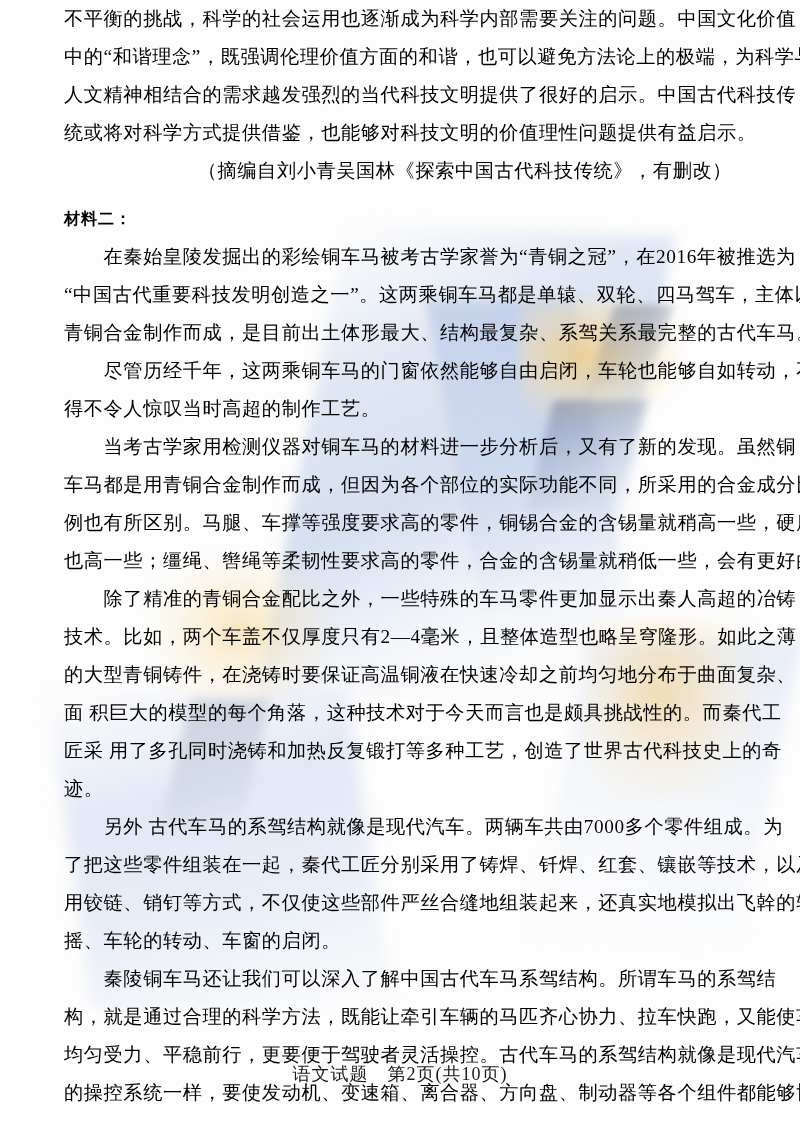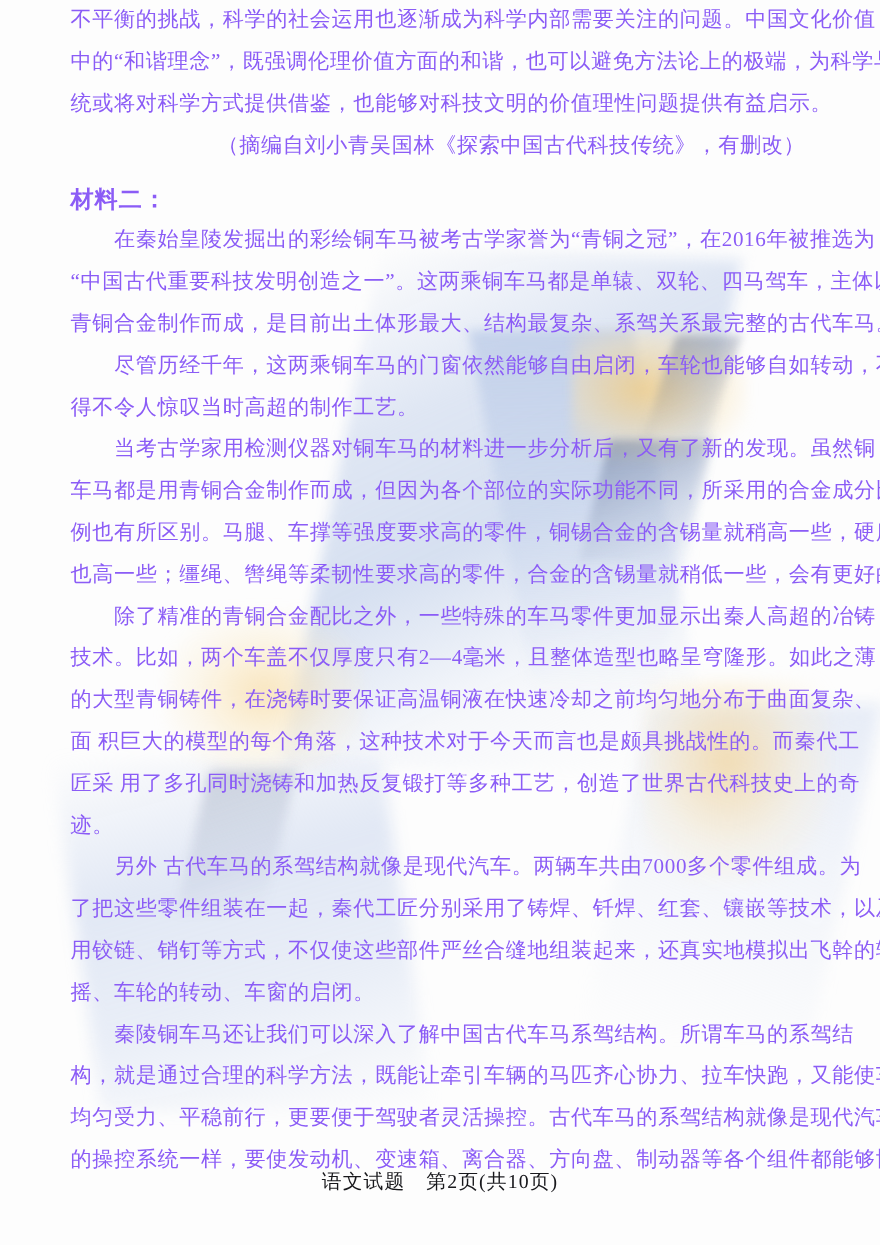--- a/index.html
+++ b/index.html
@@ -130,27 +130,27 @@
     box-sizing: border-box;
     width: 800px;
   }
 
   .line {
     font-size: 19.2px;
     line-height: 38px;
     height: 38px;
     letter-spacing: 0.6px;
     white-space: pre;
-    color: #8b5cf6;
+    color: #000000;
     text-rendering: optimizeLegibility;
   }
 
   .seg-heading {
     font-weight: bold;
-    font-size: 21px;
+    font-size: 16px;
     letter-spacing: 1px;
   }
 
   .line-right {
     text-align: right;
     padding-right: 26px;
   }
   .spacer-10 { height: 10px; }
 
   .footer {
@@ -181,20 +181,21 @@
   <div class="wm wm-gold-3"></div>
   <div class="wm wm-dark-1"></div>
   <div class="wm wm-dark-2"></div>
   <div class="wm wm-dark-3"></div>
 
   <div class="content">
 
     <div>
       <div class="line">不平衡的挑战，科学的社会运用也逐渐成为科学内部需要关注的问题。中国文化价值</div>
       <div class="line">中的“和谐理念”，既强调伦理价值方面的和谐，也可以避免方法论上的极端，为科学与</div>
+      <div class="line">人文精神相结合的需求越发强烈的当代科技文明提供了很好的启示。中国古代科技传</div>
       <div class="line">统或将对科学方式提供借鉴，也能够对科技文明的价值理性问题提供有益启示。</div>
     </div>
 
     <div class="line line-right">（摘编自刘小青吴国林《探索中国古代科技传统》，有删改）</div>
 
     <div class="spacer-10"></div>
 
     <div class="line seg-heading">材料二：</div>
 
     <div>

